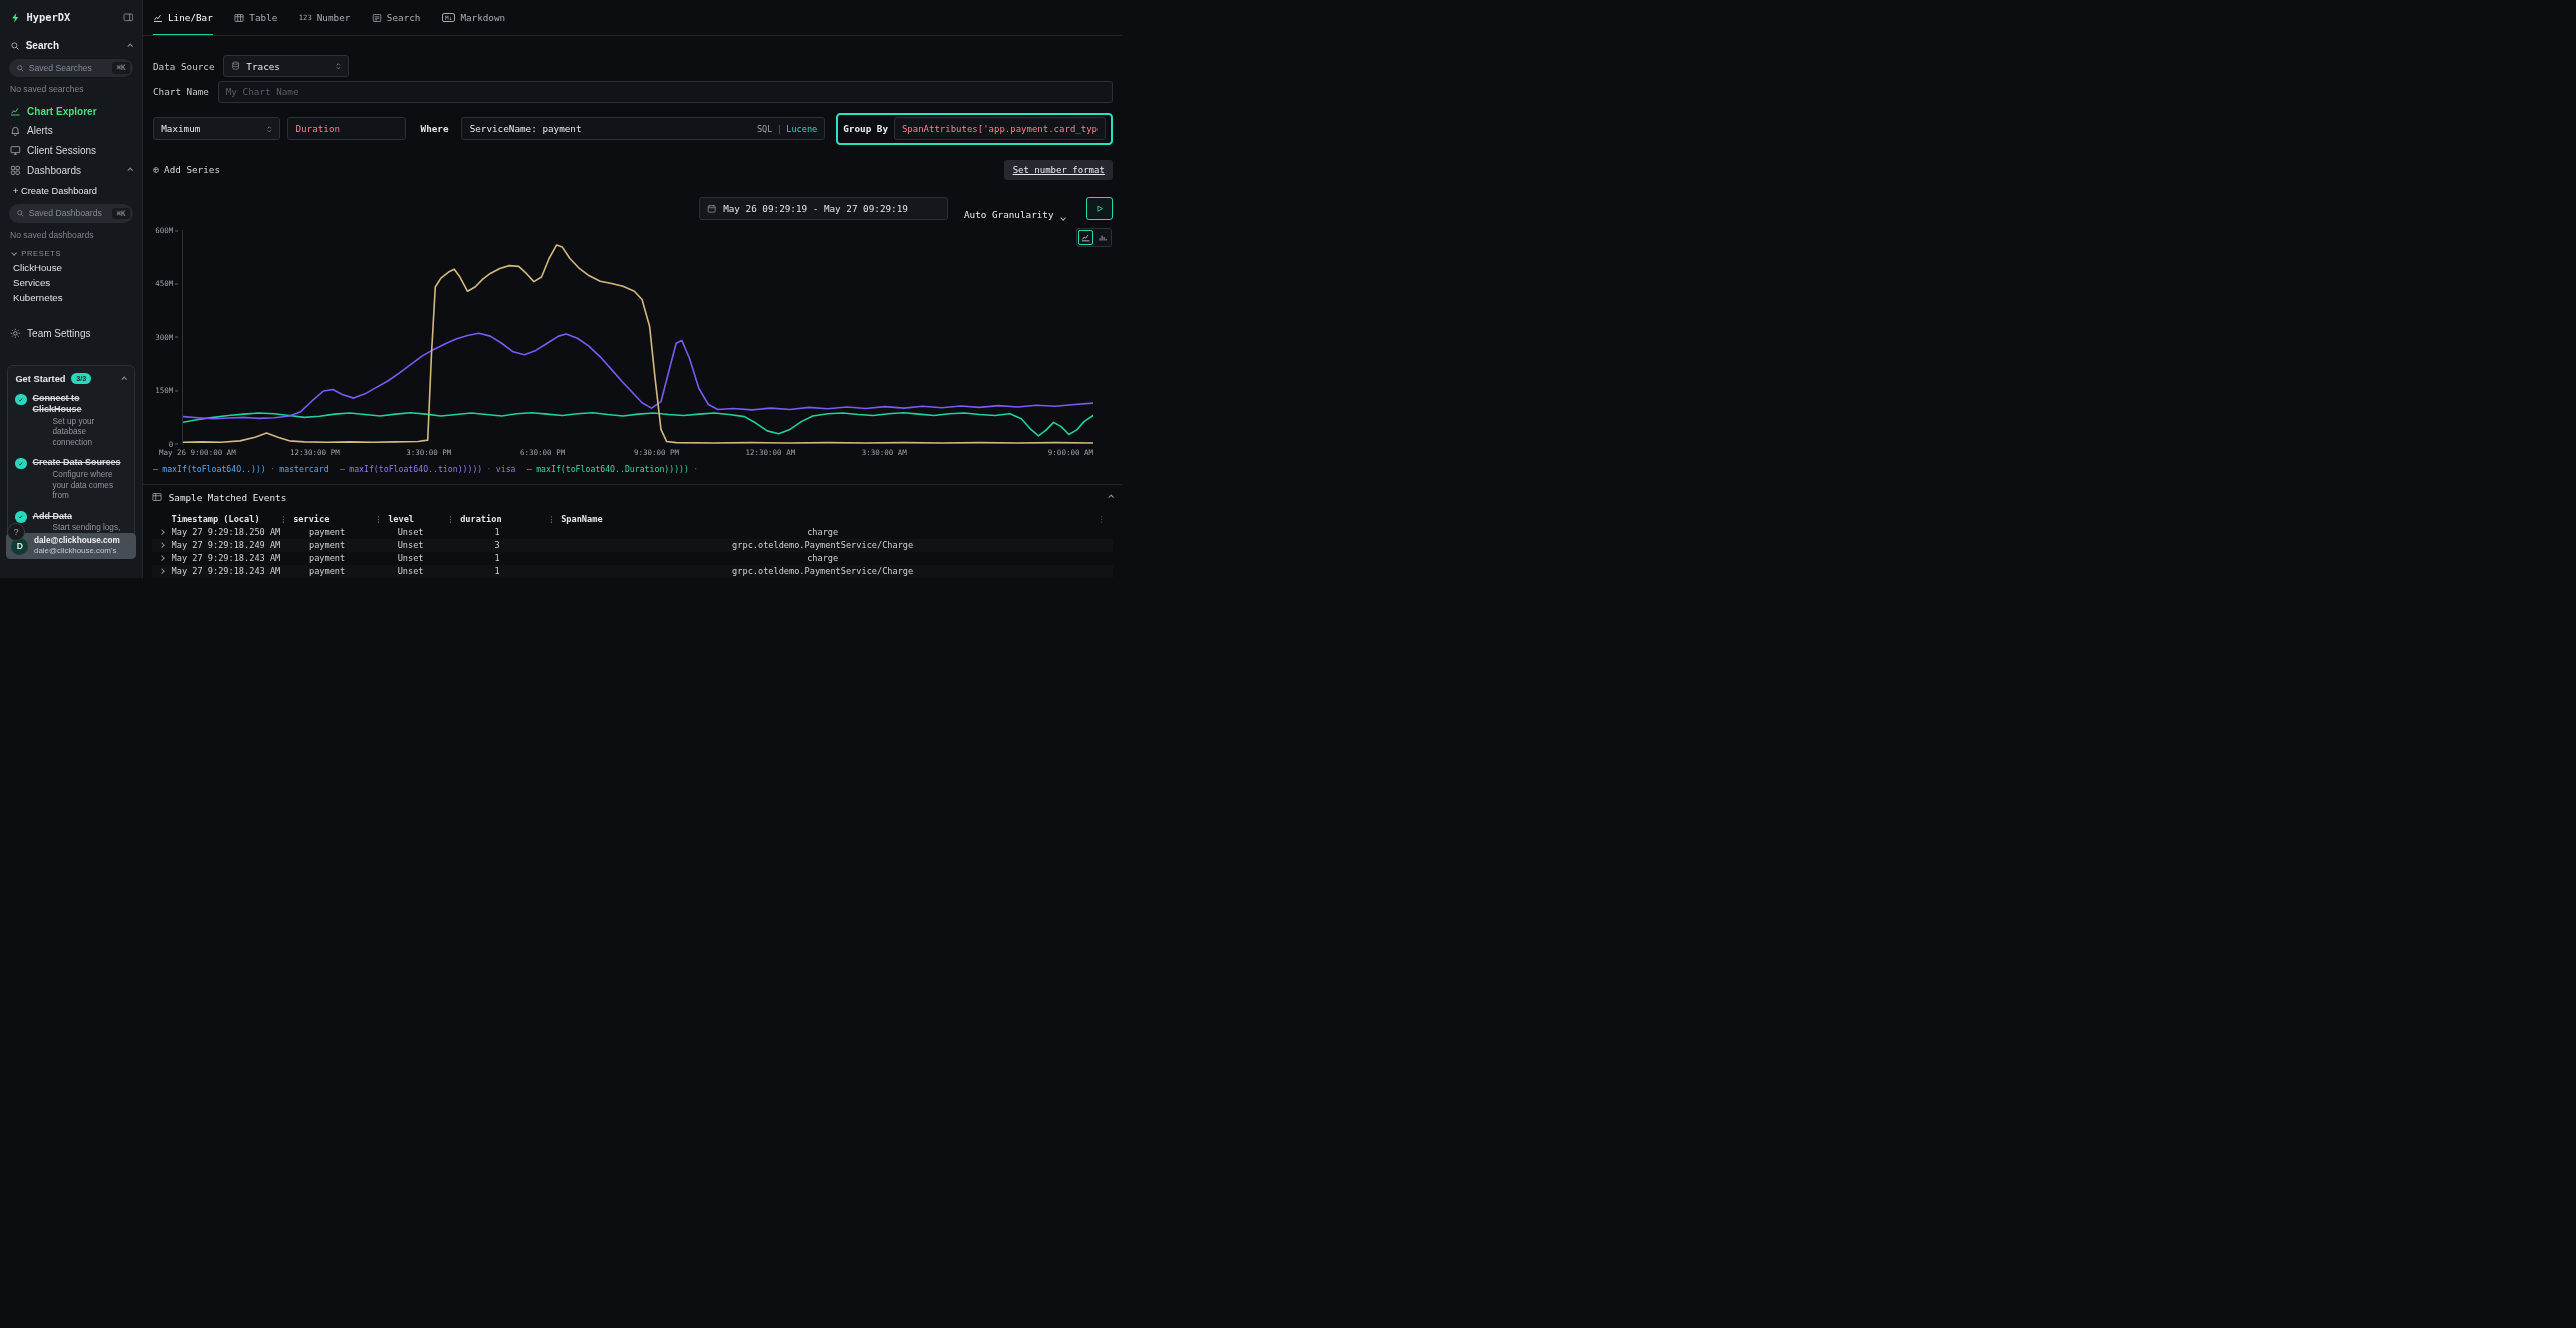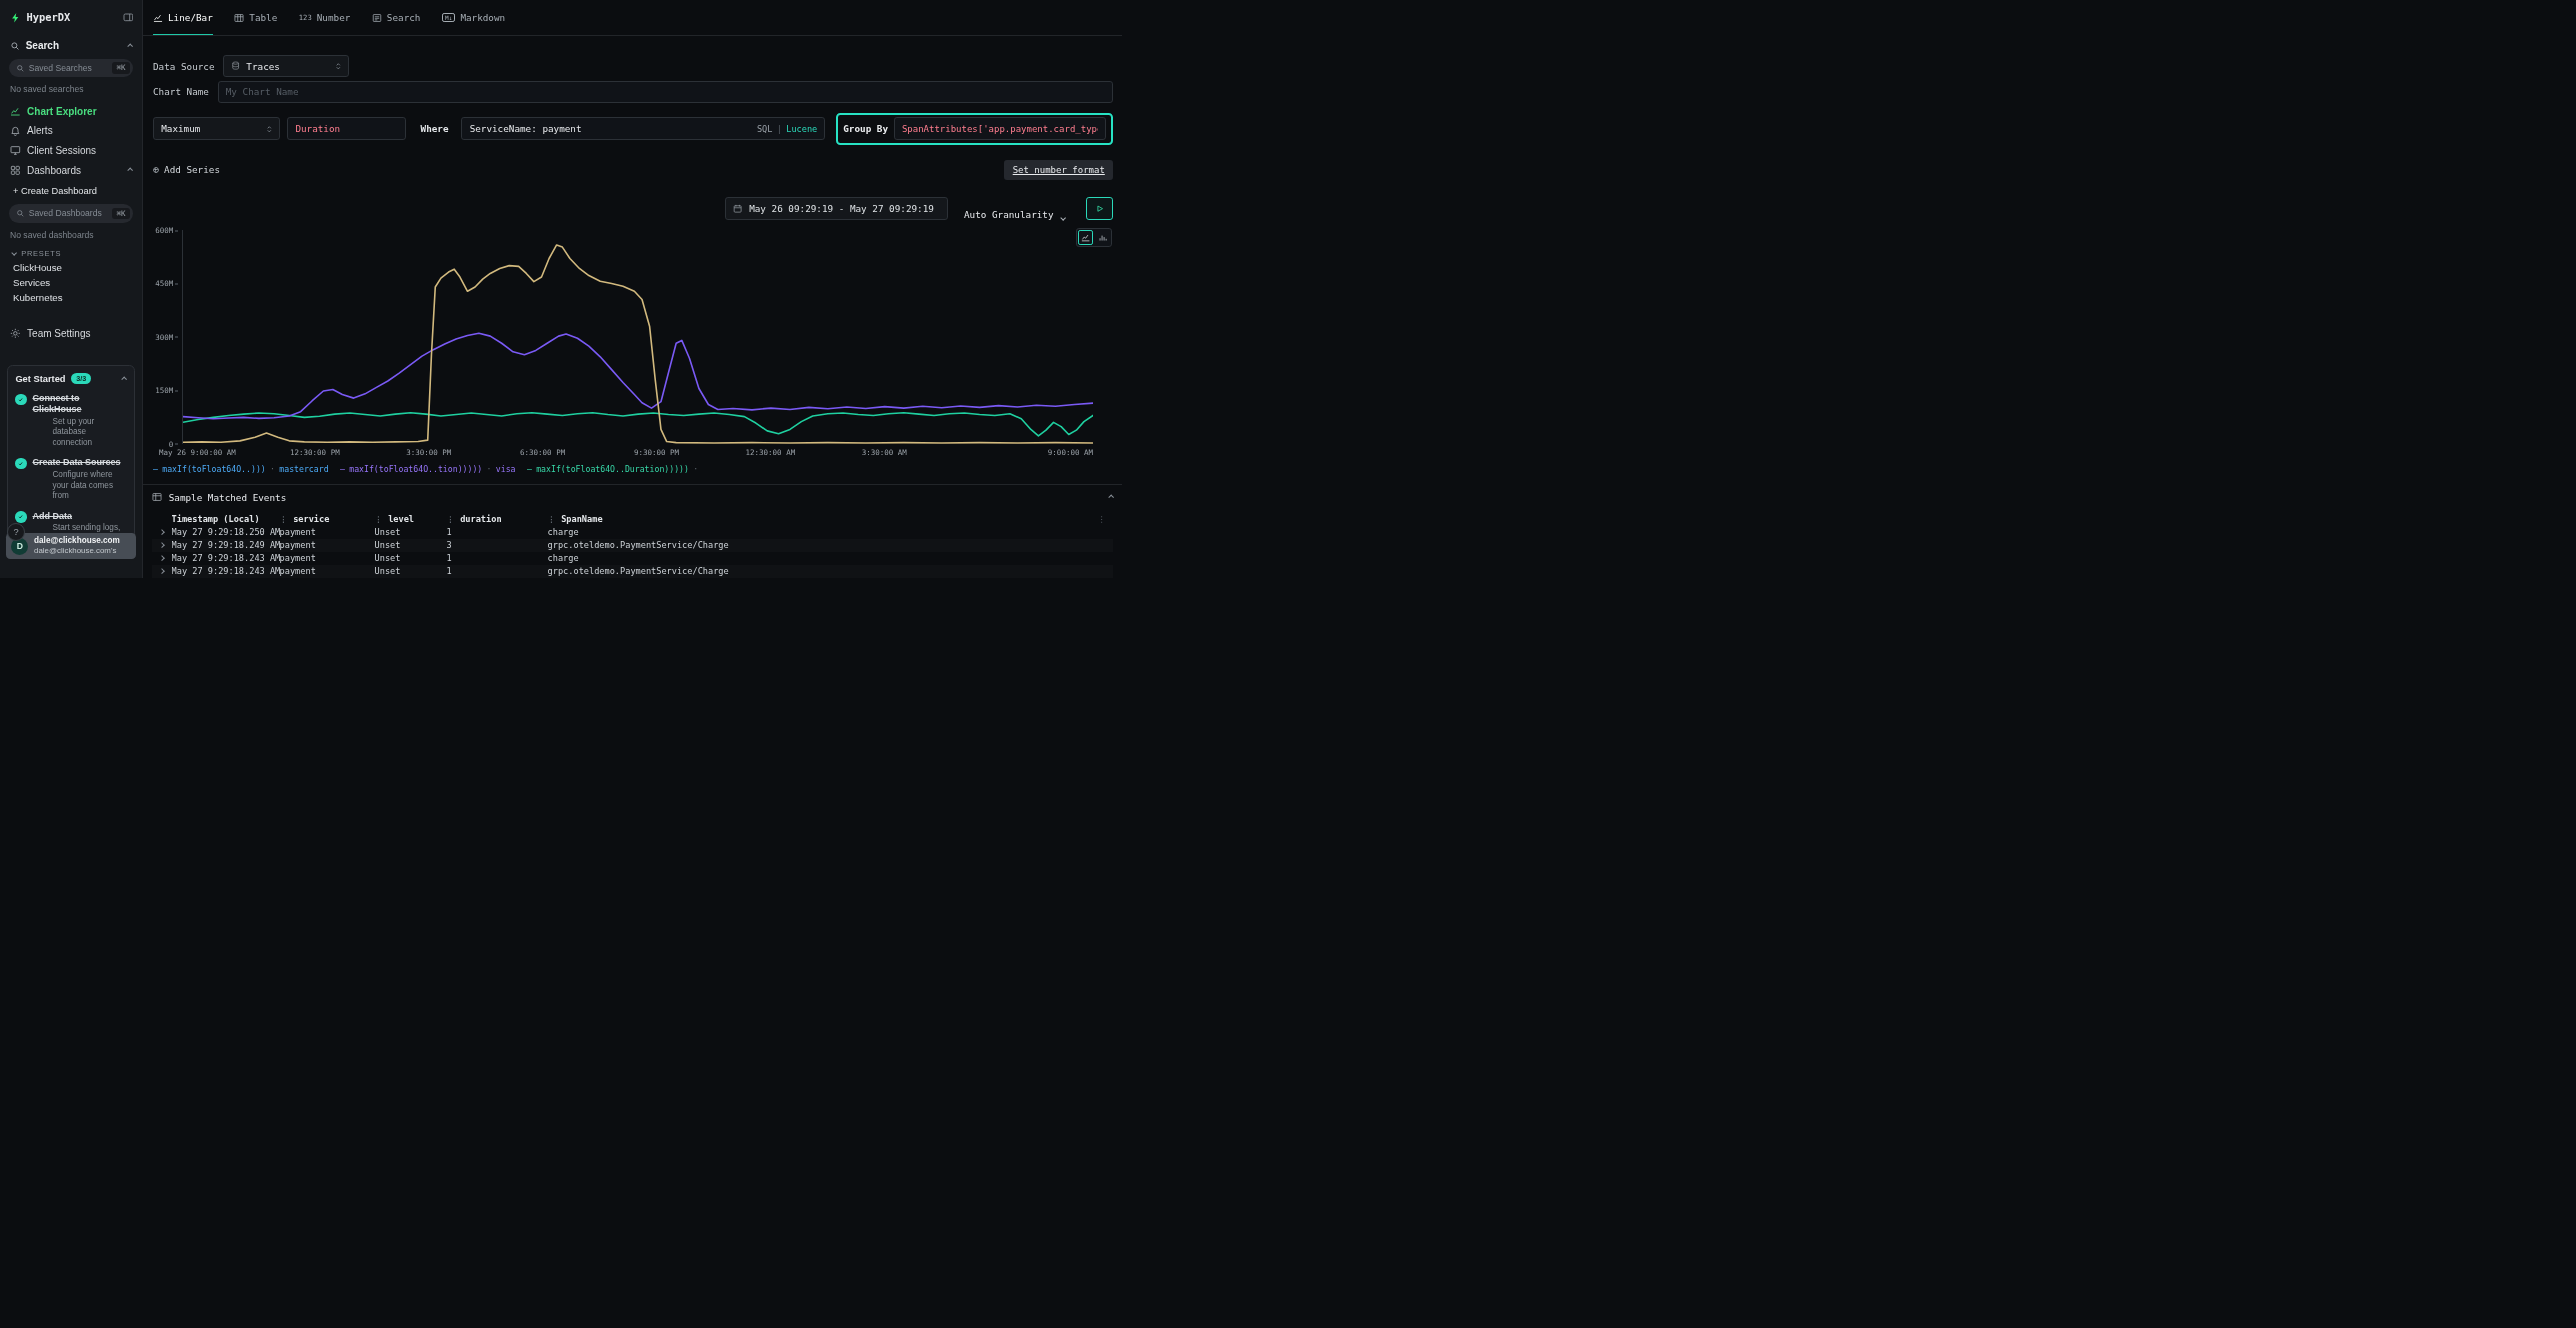--- a/index.html
+++ b/index.html
@@ -98,21 +98,21 @@
   .groupby { display:flex; align-items:center; gap:5.7px; border:2.1px solid #27e3c4; border-radius:4.3px; padding:2.9px 5.7px; margin-left:2.9px; background:#0b0d10; }
   .gb-lbl { color:#eceef0; font-size:9.3px; font-weight:700; white-space:nowrap; }
   .gb-input { width:212px; height:23px; color:#ff7e8f; font-size:9px; }
 
   .actions-row { margin-top:13.6px; height:21.5px; }
   .add-series { display:flex; align-items:center; gap:5px; color:#d3d7db; font-size:9.3px; cursor:pointer; }
   .add-ic { font-size:10px; color:#aab0b7; }
   .numfmt { margin-left:auto; background:#25282e; border:none; color:#e8eaed; font-family:"DejaVu Sans Mono",monospace; font-size:9px; border-radius:2.9px; padding:5px 8.6px; cursor:pointer;text-decoration:underline; }
 
   .controls-row { margin-top:16.5px; justify-content:flex-end; gap:11.4px; height:23px; }
-  .daterange { display:flex; align-items:center; gap:6.4px; width:223px; height:23px; background:#14171b; border:0.7px solid #2c3137; border-radius:2.9px; padding:0 7.2px; color:#dfe3e6; font-size:9.3px; cursor:pointer; }
+  .daterange { display:flex; align-items:center; gap:6.4px; width:249px; height:23px; background:#14171b; border:0.7px solid #2c3137; border-radius:2.9px; padding:0 7.2px; color:#dfe3e6; font-size:9.3px; cursor:pointer; }
   .daterange svg { width:9.3px; height:9.3px; min-width:9.3px; color:#9aa1a8; }
   .granularity { display:flex; align-items:flex-end; gap:7.2px; height:23px; padding:0 4.3px; color:#e8eaed; font-size:9.3px; cursor:pointer; }
   .granularity .chev { color:#aab0b7; margin-top:-2.1px; }
   .play-btn { width:27px; height:23px; border:0.7px solid #2bd9ba; border-radius:2.9px; background:rgba(43,217,186,0.05); display:flex; align-items:center; justify-content:center; color:#35e0a8; cursor:pointer; margin-left:5.7px; }
   .play-btn svg { width:9.3px; height:9.3px; display:block; }
 
   .chart-toggle { position:absolute; right:10px; top:228px; display:flex; gap:1.4px; border:0.7px solid #2c3137; border-radius:2.9px; padding:0.7px; background:#101318; z-index:2; }
   .seg { width:15.7px; height:15.7px; display:flex; align-items:center; justify-content:center; color:#aab0b7; cursor:pointer; border:0.7px solid transparent; border-radius:2.1px; }
   .seg svg { width:9.3px; height:9.3px; display:block; }
   .seg.active { border-color:#2bd9ba; color:#dfe3e6; }
@@ -135,21 +135,21 @@
 
   .events { margin-top:10px; border-top:0.7px solid #222529; padding:7.2px 8.6px 0 9.3px; }
   .ev-head { display:flex; align-items:center; gap:6.4px; color:#e8eaed; font-size:9.3px; }
   .ev-head svg { width:10px; height:10px; color:#aab0b7; display:block; }
   .ev-head .chev { margin-left:auto; color:#8a9199; }
   .tbl { margin-top:10px; font-size:8.6px; }
   .tr { display:grid; grid-template-columns:19.3px 108px 95px 72px 101px 1fr 15.7px; align-items:center; height:13px; }
   .tr.zebra { background:rgba(255,255,255,0.025); }
   .th { font-weight:700; color:#e4e7ea; display:flex; gap:5.7px; align-items:center; white-space:nowrap; overflow:hidden; }
   .kebab { color:#5d646c; font-size:7.9px; cursor:pointer; }
-  .td { color:#ced3d8; white-space:nowrap; overflow:hidden; }
+  .td { color:#ced3d8; white-space:nowrap; overflow:hidden;text-align:center; }
   .expander { color:#8a9199; display:flex; justify-content:center; cursor:pointer; }
 </style>
 </head>
 <body>
 
 <div class="app">
 
   <aside class="sidebar">
     <div class="logo-row">
       <span class="logo-mark">

